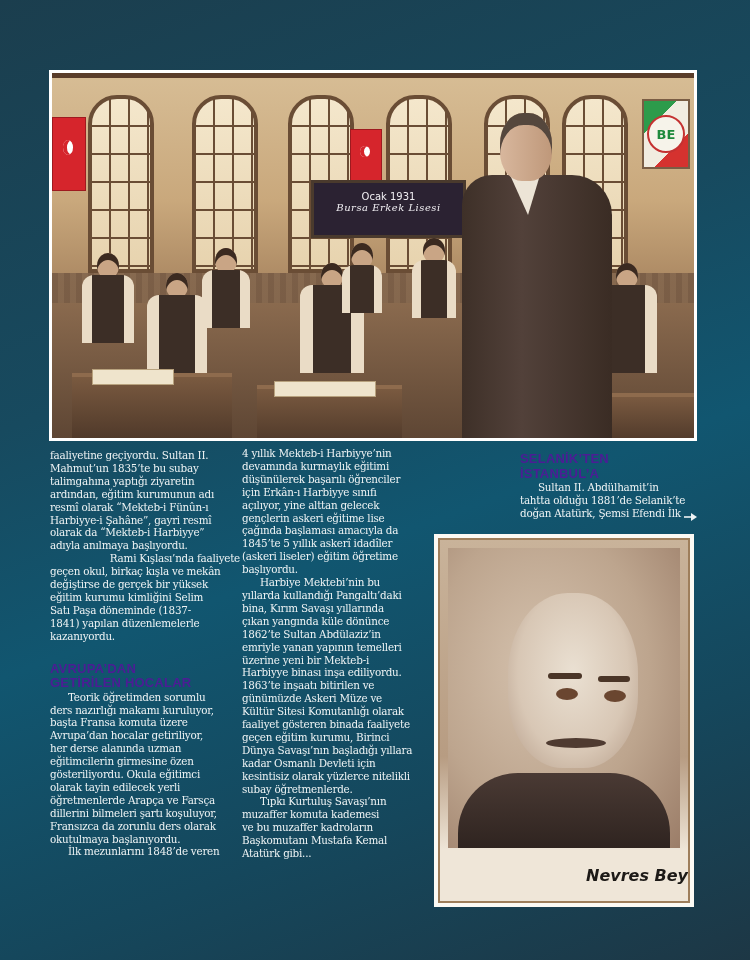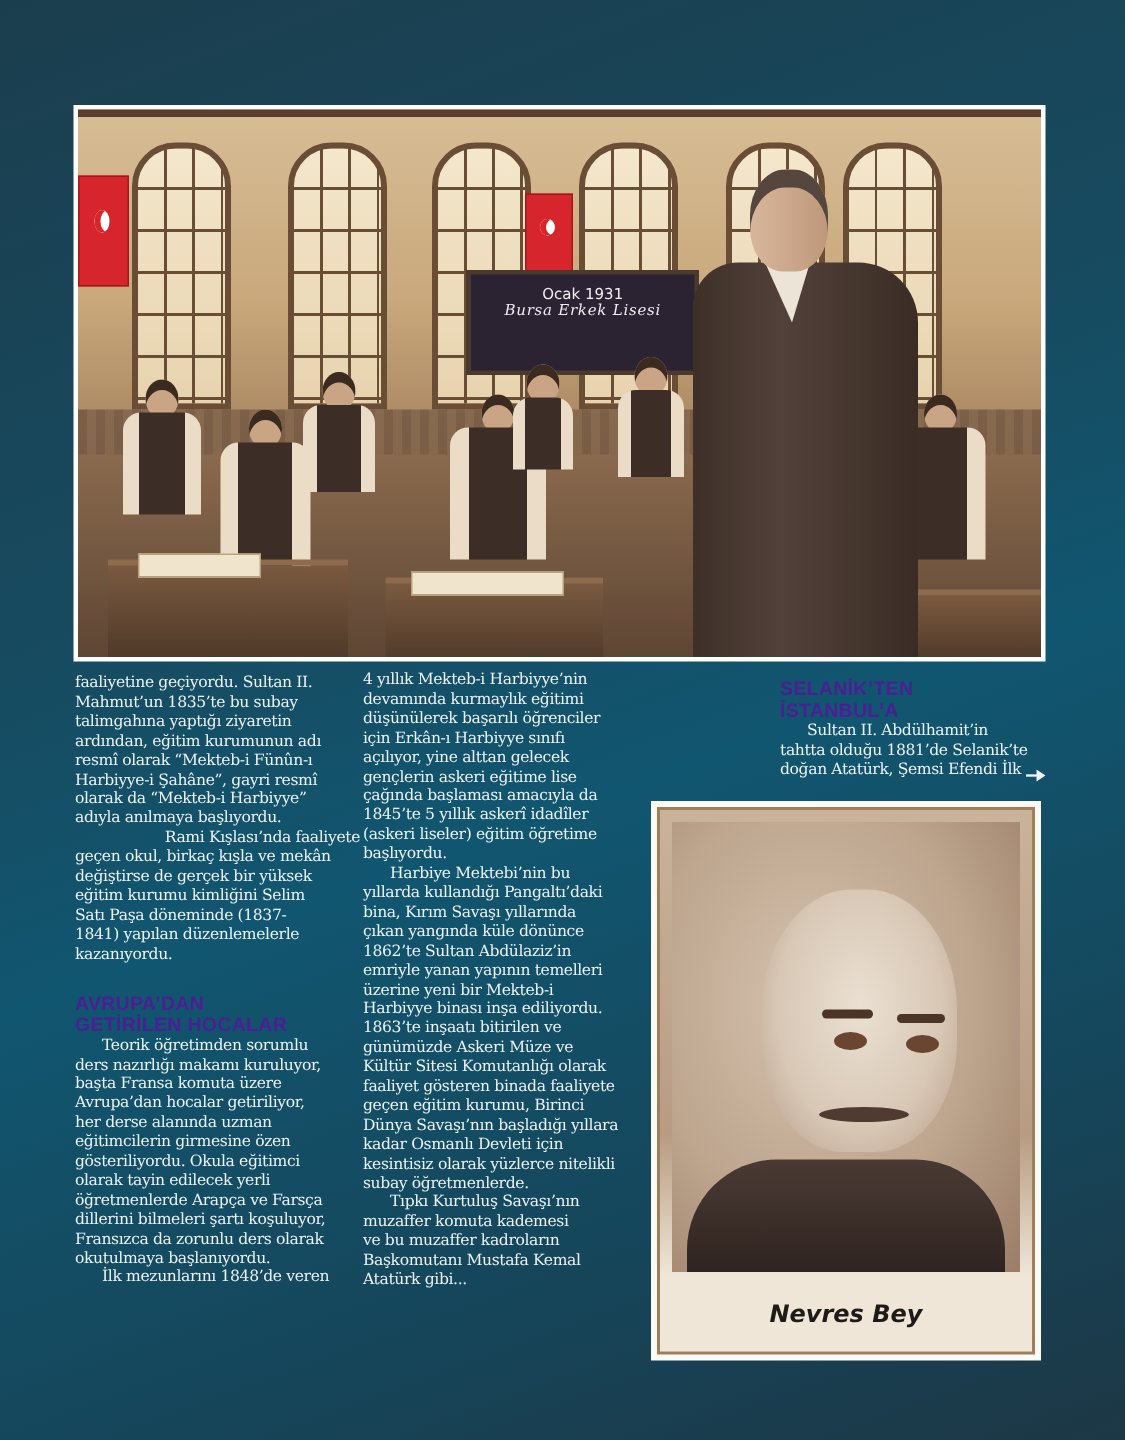--- a/index.html
+++ b/index.html
@@ -38,21 +38,21 @@
     background: linear-gradient(180deg, #8a6a4e, #5e4634);
   }
   .flag {
     position: absolute; background: #d6252c; border: 1px solid #9e1a1f;
   }
   .flag::before {
     content: ""; position: absolute; left: 30%; top: 30%; width: 34%; height: 22%;
     border-radius: 50%; background: #fff; box-shadow: 4px 0 0 0 #d6252c inset;
   }
   .blackboard {
-    position: absolute; left: 259px; top: 107px; width: 155px; height: 70px;
+    position: absolute; left: 259px; top: 107px; width: 155px; height: 58px;
     background: #2b2232; border: 3px solid #4a3a2d;
     display: flex; flex-direction: column; align-items: center; justify-content: flex-start;
     padding-top: 8px; box-sizing: border-box;
   }
   .bb-date { font-family: "DejaVu Sans", sans-serif; font-size: 10px; color: #f0eef2; }
   .bb-school { font-family: "DejaVu Serif", serif; font-style: italic; font-size: 10px; color: #f0eef2; letter-spacing: .5px; }
   .emblem {
     position: absolute; right: 4px; top: 26px; width: 48px; height: 70px;
     background: linear-gradient(135deg, #2d9b4b 0 30%, #f1ece0 30% 70%, #d5322f 70%);
     border: 2px solid #7a5d44; box-sizing: border-box;
@@ -133,21 +133,21 @@
     background: radial-gradient(ellipse at 50% 45%, #eae0d2 0%, #d8c7b5 60%, #b39a86 100%);
   }
   .p-brow { position: absolute; height: 6px; background: #4a3527; border-radius: 3px; }
   .p-eye { position: absolute; width: 22px; height: 12px; border-radius: 50%; background: #6a4630; }
   .p-mustache { position: absolute; left: 98px; top: 190px; width: 60px; height: 10px; background: #4f3b31; border-radius: 50%; }
   .p-uniform {
     position: absolute; left: 10px; right: 10px; top: 225px; bottom: 0;
     background: linear-gradient(180deg, #4a3a34, #2f2420); border-radius: 60px 60px 0 0;
   }
   .caption {
-    position: absolute; left: 0; right: 0; bottom: 16px; text-align: center;
+    position: absolute; left: 0; right: 0; bottom: 16px; text-align: right;
     font-family: "DejaVu Sans", sans-serif; font-style: italic; font-weight: bold;
     font-size: 16px; color: #1d1a17;
   }
 </style>
 </head>
 <body>
 
 <div class="hero">
   <div class="hero-inner">
     <div class="wall-window" style="left:36px;"></div>
@@ -160,20 +160,23 @@
     <div class="floor"></div>
 
     <div class="flag" style="left:0; top:44px; width:32px; height:72px;"></div>
     <div class="flag" style="left:298px; top:56px; width:30px; height:52px;"></div>
 
     <div class="blackboard">
       <span class="bb-date">Ocak 1931</span>
       <span class="bb-school">Bursa Erkek Lisesi</span>
     </div>
 
+    <div class="emblem">
+      <div class="emblem-ring">BE</div>
+    </div>
 
     <div class="student" style="left:30px; top:180px; width:52px; height:90px;">
         <div class="head"></div>
         <div class="body"></div>
       </div>
     <div class="student" style="left:95px; top:200px; width:60px; height:110px;">
         <div class="head"></div>
         <div class="body"></div>
       </div>
     <div class="student" style="left:150px; top:175px; width:48px; height:80px;">

